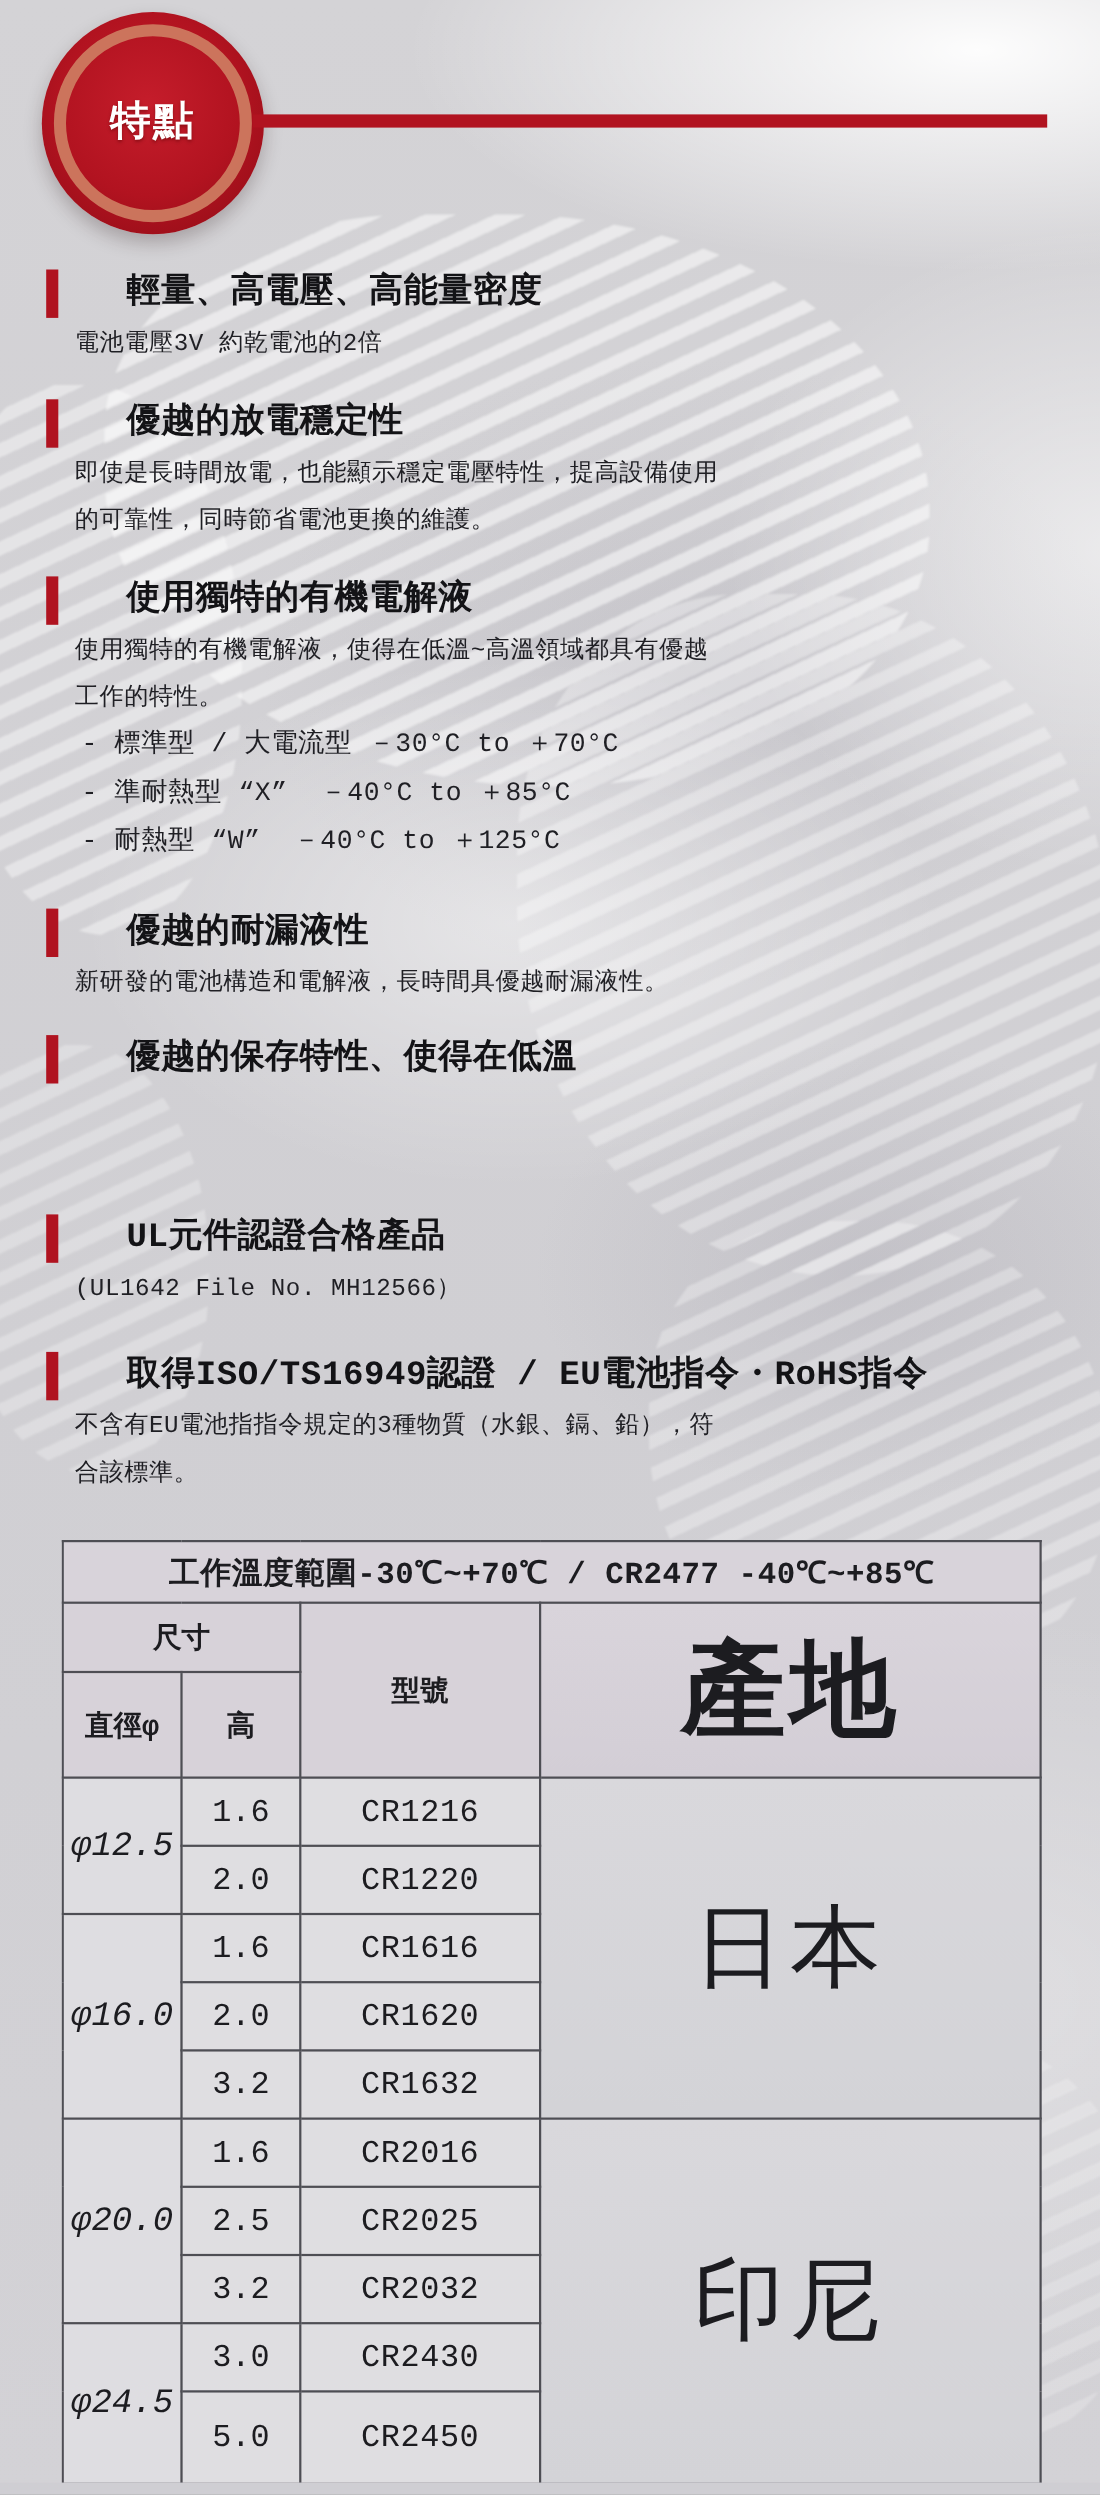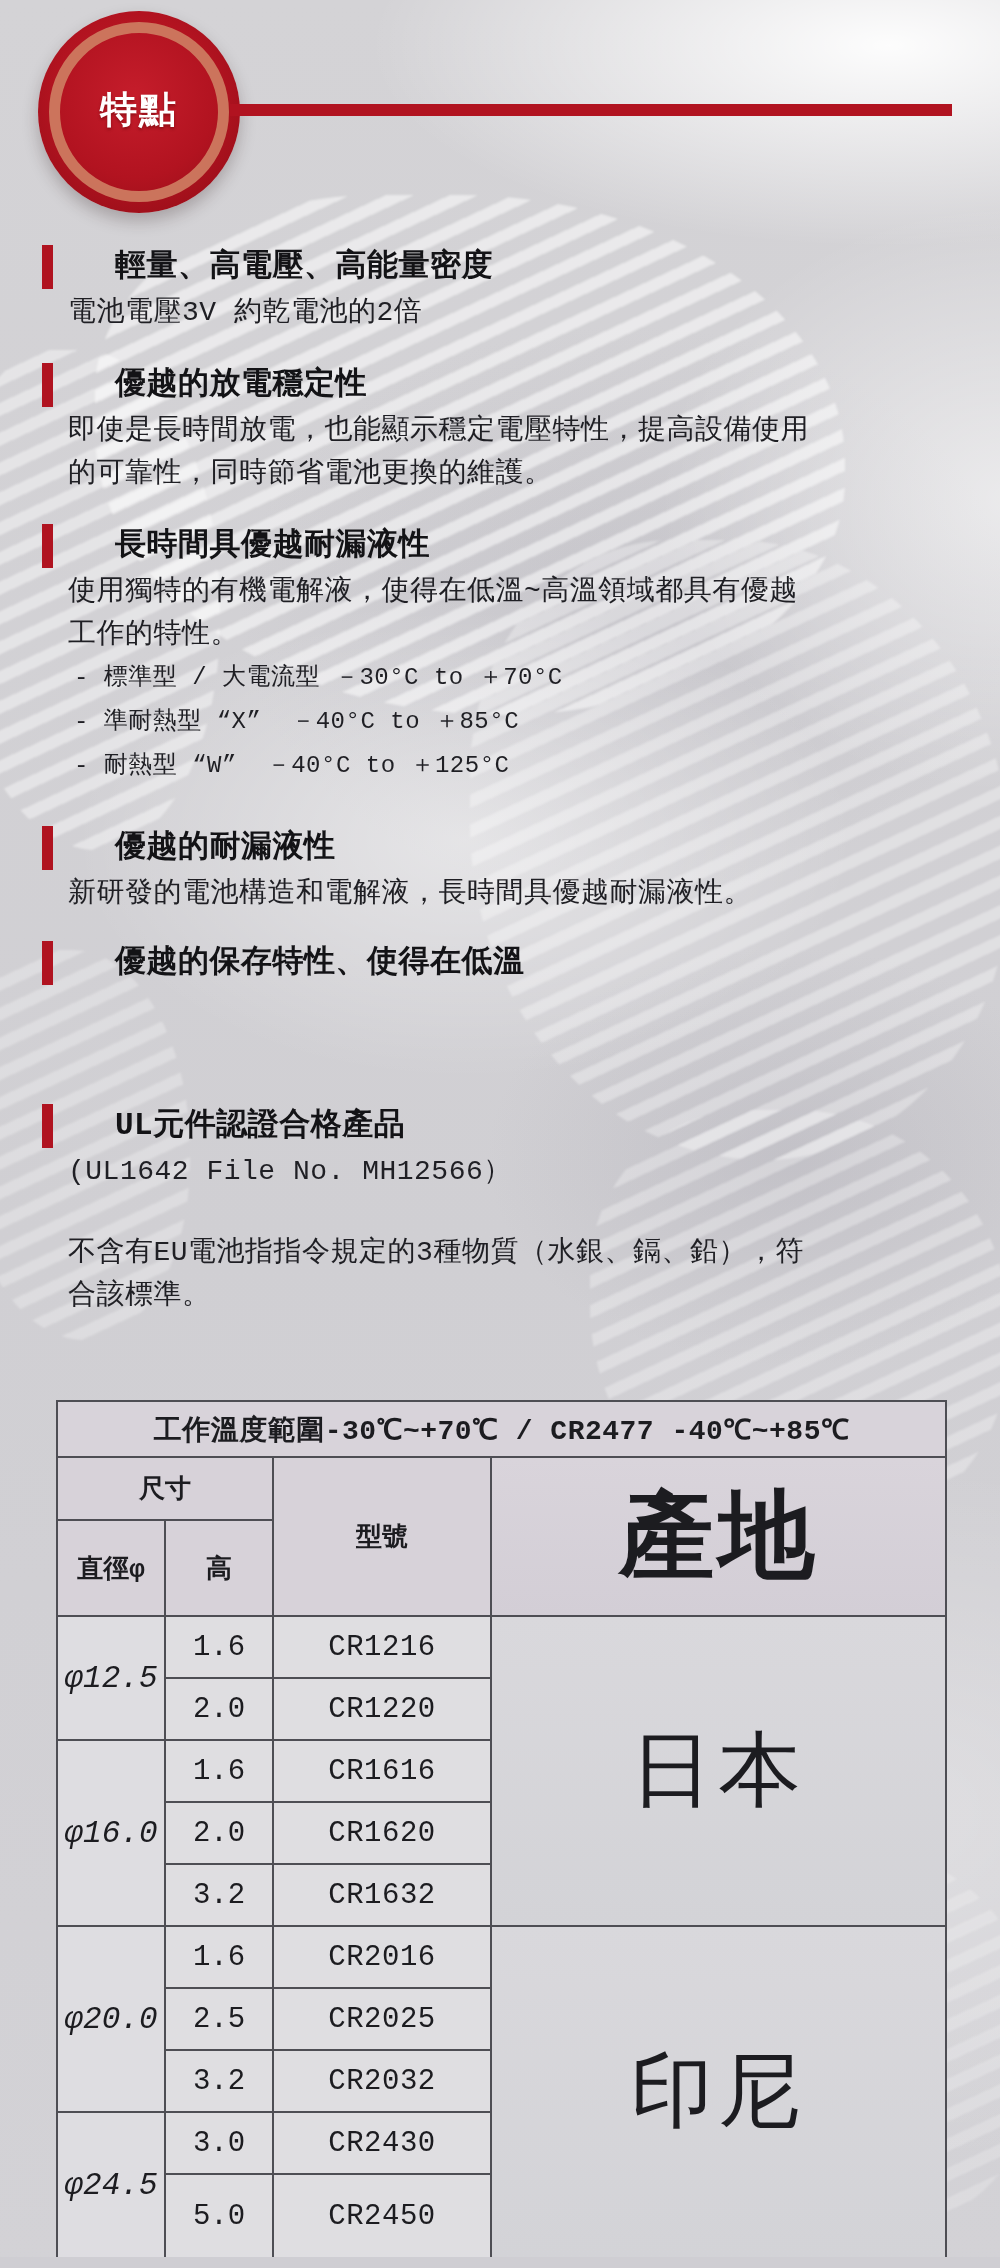--- a/index.html
+++ b/index.html
@@ -43,21 +43,21 @@
     text-align:center;color:#fff;font-weight:bold;font-size:37px;letter-spacing:2px;
     text-shadow:0 2px 3px rgba(80,0,0,.45);
   }
   #badge-line{position:absolute;left:230px;top:104px;width:722px;height:12px;background:#b11320;}
 
   
   .section{position:absolute;left:42px;width:920px;}
   .heading{display:flex;align-items:flex-start;}
   .accent{width:11px;height:44px;background:#b01320;margin-right:15px;flex:none;}
   .heading-text{font-size:31px;font-weight:bold;color:#131316;line-height:44px;letter-spacing:.5px;margin-left:47px;}
-  .body-text{margin:2px 0 0 26px;font-size:28px;line-height:43px;color:#1f1f24;white-space:pre-line;letter-spacing:.5px;}
+  .body-text{margin:2px 0 0 26px;font-size:22px;line-height:43px;color:#1f1f24;white-space:pre-line;letter-spacing:.5px;}
   .bullets{margin:0 0 0 32px;}
   .bullet{font-size:24px;line-height:44px;color:#1f1f24;white-space:pre;letter-spacing:.5px;}
 
   
   #table-wrap{position:absolute;left:56px;top:1400px;width:893px;height:857px;overflow:hidden;}
   table.spec{border-collapse:collapse;table-layout:fixed;width:889px;}
   table.spec td{
     border:2px solid #4e4e54;text-align:center;vertical-align:middle;padding:0;
     color:#1c1c20;overflow:hidden;
   }
@@ -109,21 +109,21 @@
       <span class="accent"></span>
       <span class="heading-text">優越的放電穩定性</span>
     </div>
     <div class="body-text">即使是長時間放電，也能顯示穩定電壓特性，提高設備使用
 的可靠性，同時節省電池更換的維護。</div>
   </div>
 
   <div class="section" style="top:524px">
     <div class="heading">
       <span class="accent"></span>
-      <span class="heading-text">長時間具優越耐漏液性</span>
+      <span class="heading-text">使用獨特的有機電解液</span>
     </div>
     <div class="body-text">使用獨特的有機電解液，使得在低溫~高溫領域都具有優越
 工作的特性。</div>
     <div class="bullets">
       <div class="bullet">- 標準型 / 大電流型 －30°C to ＋70°C</div>
       <div class="bullet">- 準耐熱型 “X”  －40°C to ＋85°C</div>
       <div class="bullet">- 耐熱型 “W”  －40°C to ＋125°C</div>
     </div>
   </div>
 
@@ -144,20 +144,24 @@
 
   <div class="section" style="top:1104px">
     <div class="heading">
       <span class="accent"></span>
       <span class="heading-text">UL元件認證合格產品</span>
     </div>
     <div class="body-text">(UL1642 File No. MH12566）</div>
   </div>
 
   <div class="section" style="top:1229px">
+    <div class="heading">
+      <span class="accent"></span>
+      <span class="heading-text">取得ISO/TS16949認證 / EU電池指令・RoHS指令</span>
+    </div>
     <div class="body-text">不含有EU電池指指令規定的3種物質（水銀、鎘、鉛），符
 合該標準。</div>
   </div>
 
   <div id="table-wrap">
     <table class="spec">
       <colgroup>
           <col style="width:108px">
           <col style="width:108px">
           <col style="width:218px">

